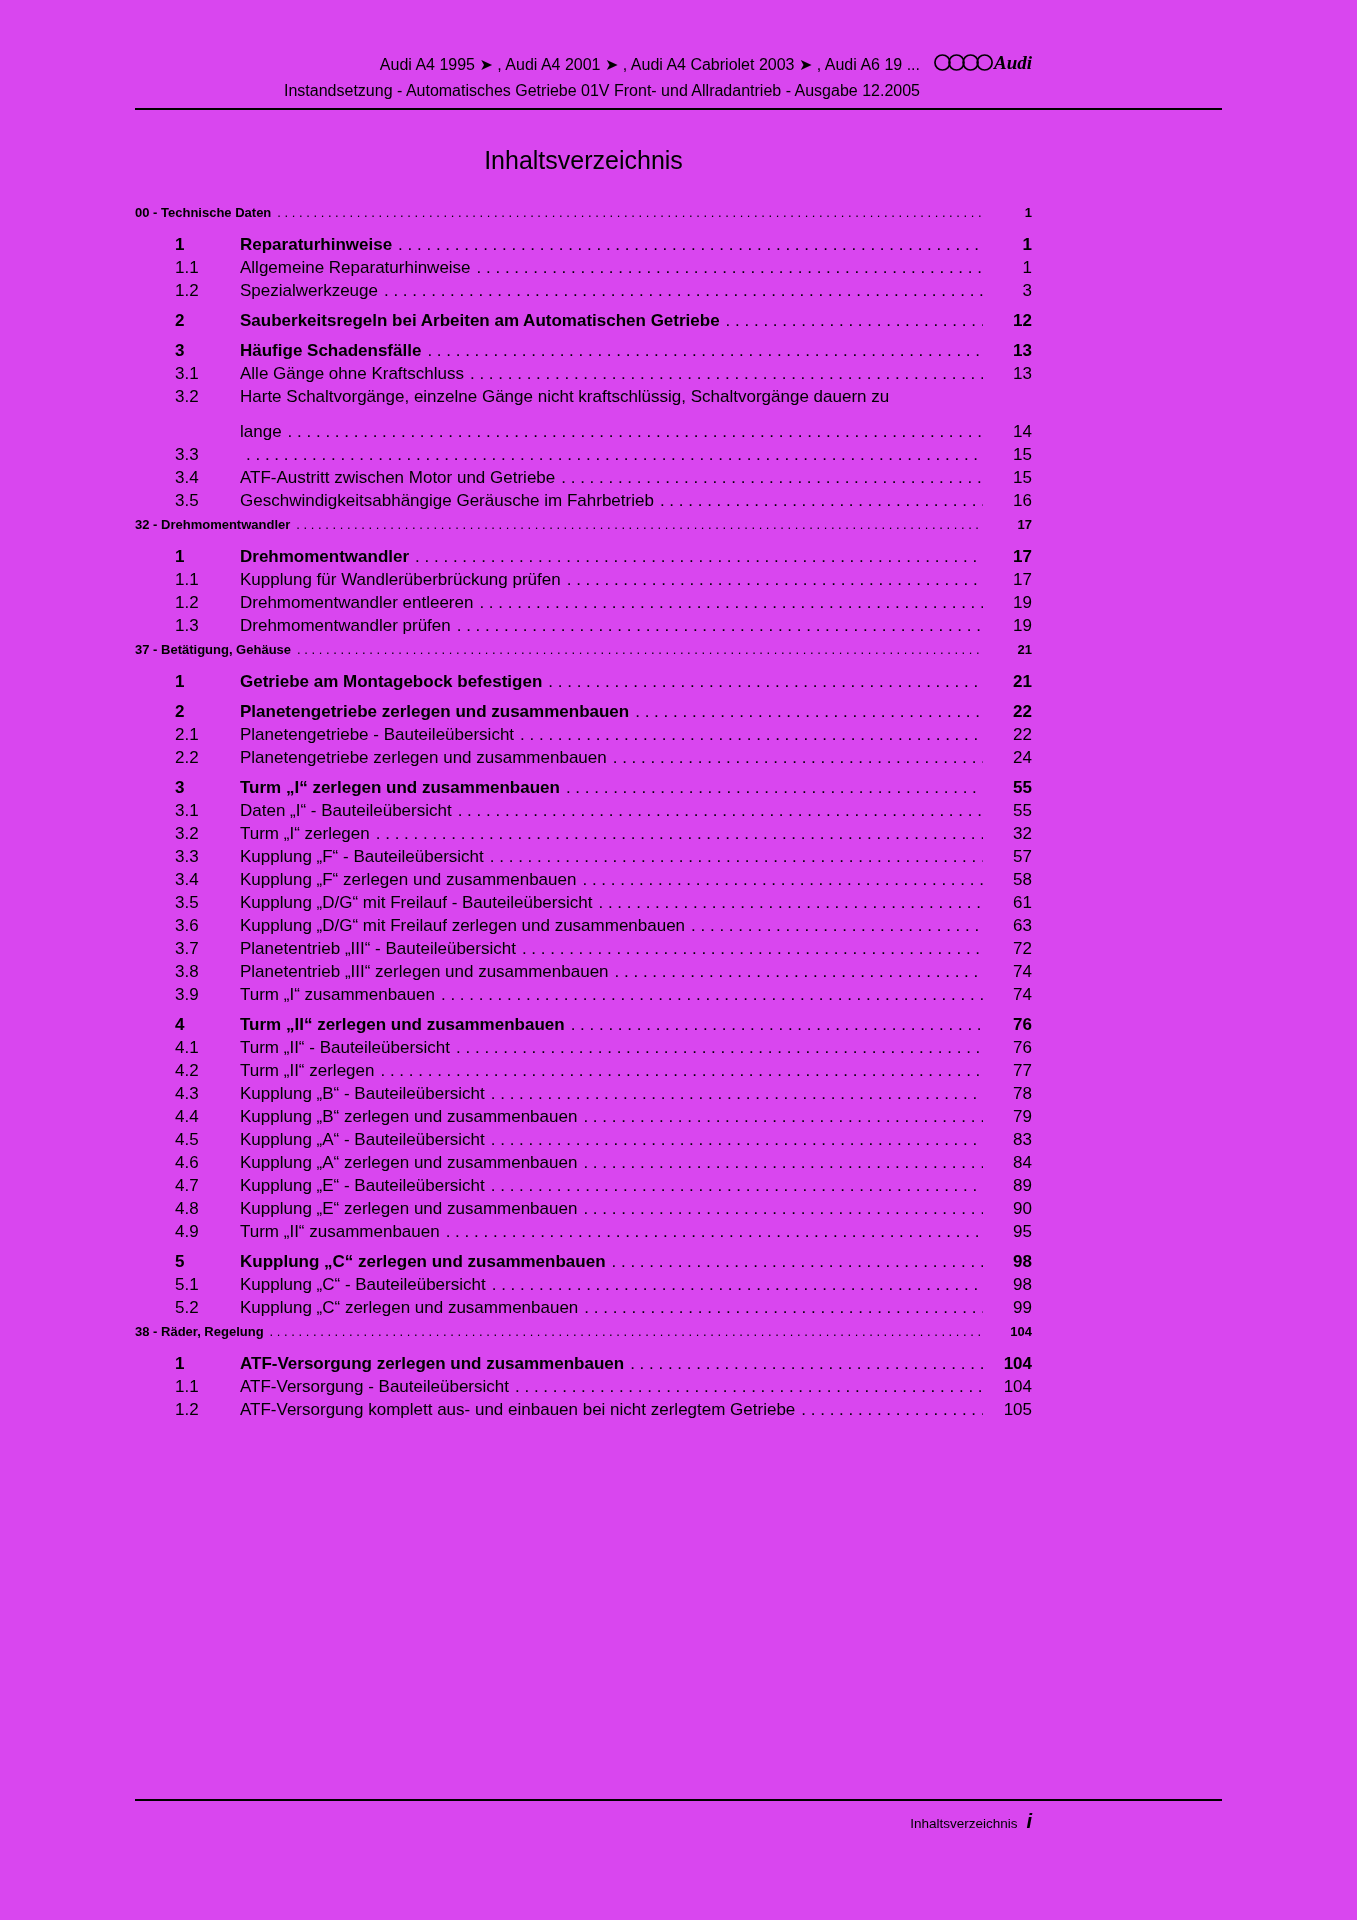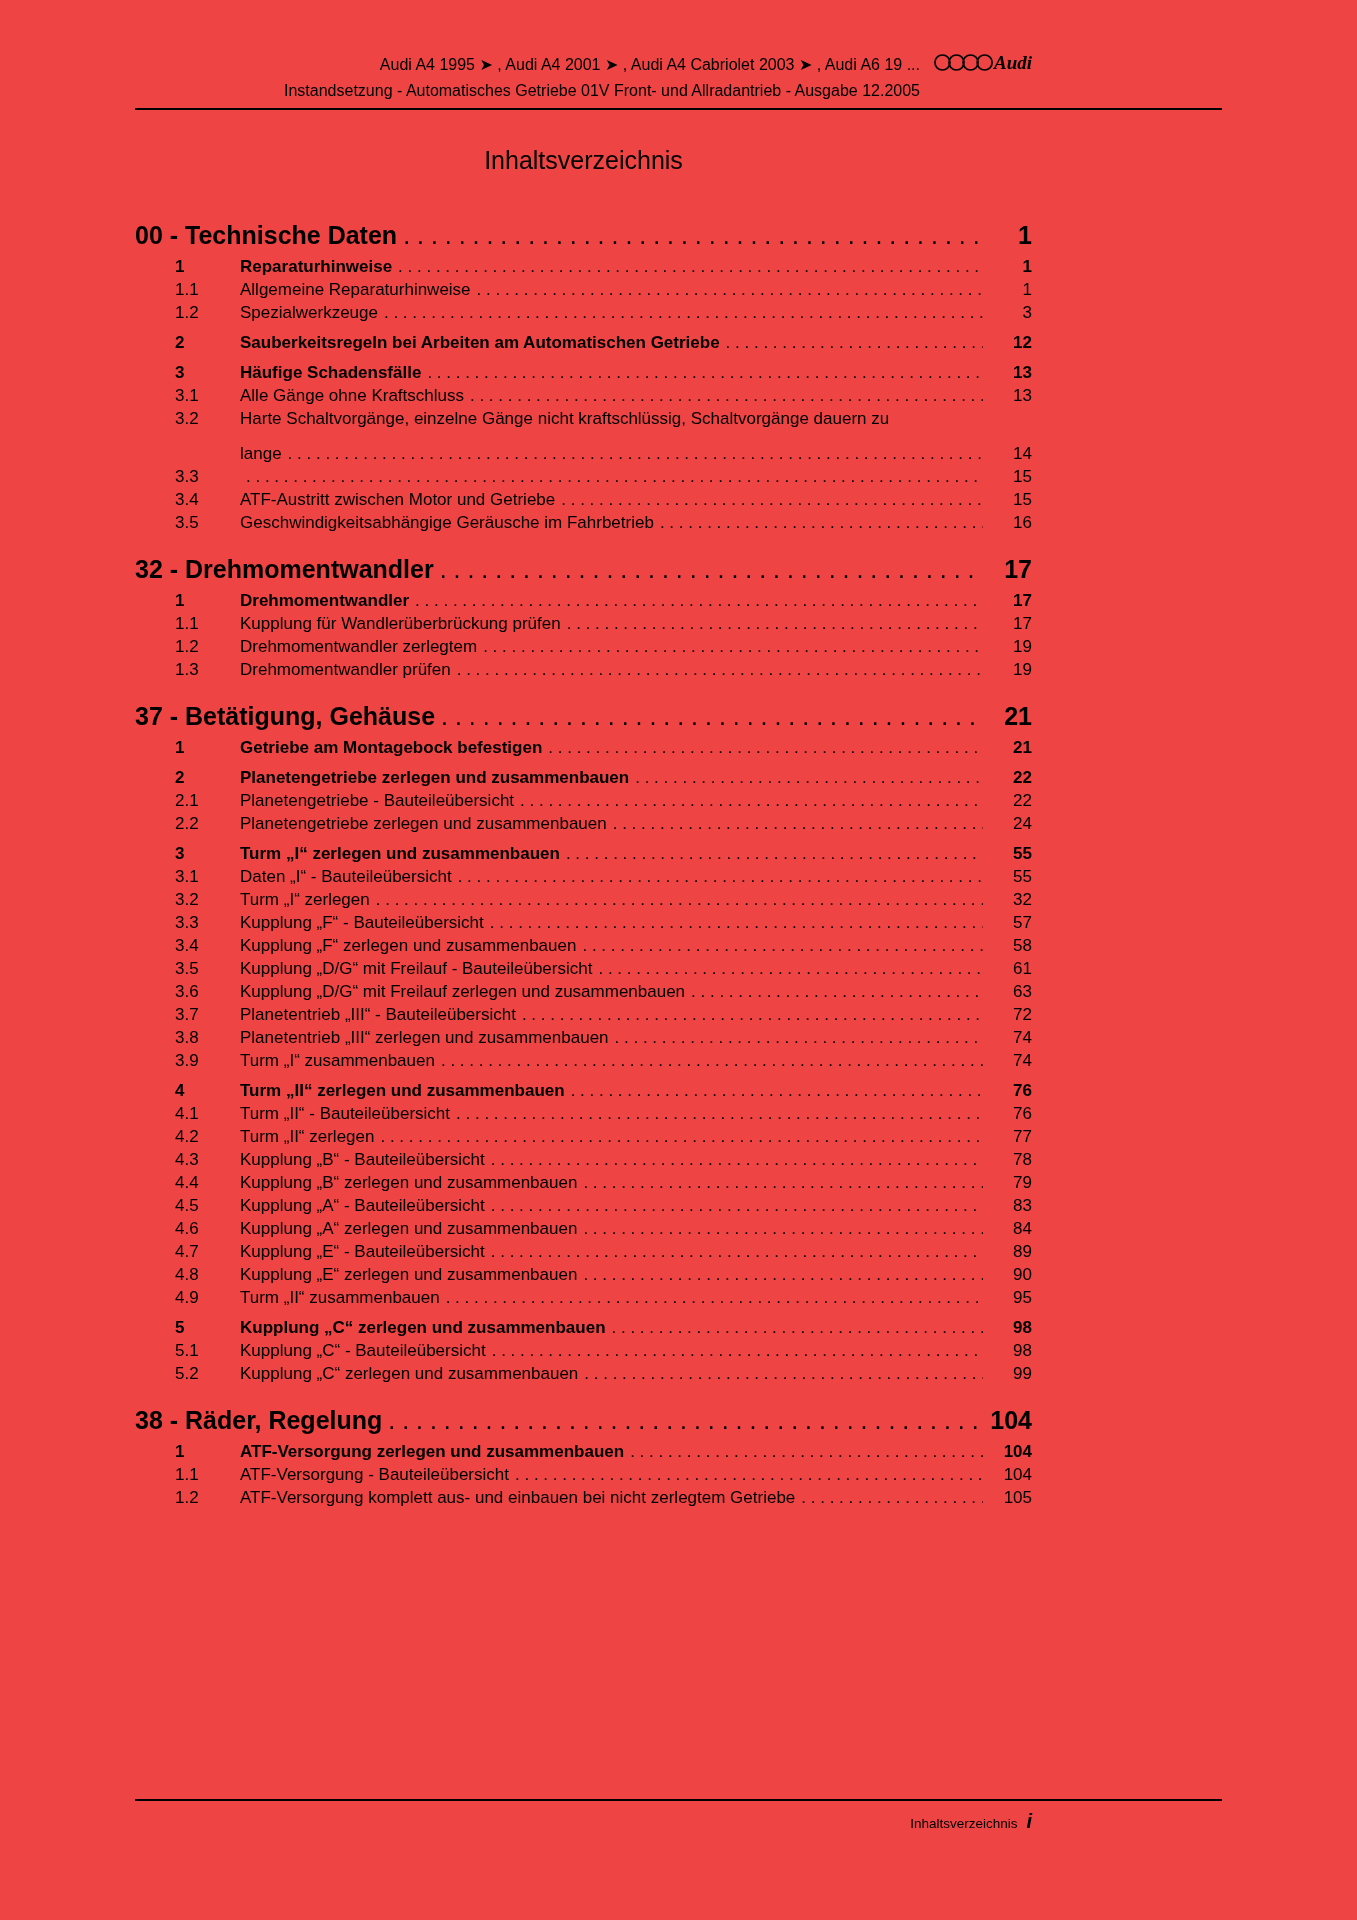--- a/index.html
+++ b/index.html
@@ -1,21 +1,21 @@
 <!DOCTYPE html>
 <html><head>
 <meta charset="utf-8">
 <style>
   html, body { margin: 0; padding: 0; }
   body { background: #ffffff; }
   .page {
     position: relative;
     width: 1357px;
     height: 1920px;
-    background: #ef4444;
+    background: #d946ef;
     color: #000000;
     font-family: "Liberation Sans", sans-serif;
     margin: 0 auto;
     overflow: hidden;
   }
 
   
   .header {
     position: absolute;
     top: 52px; left: 135px; width: 897px;
@@ -68,24 +68,23 @@
     top: 200px; left: 135px; width: 897px;
   }
   .toc-row {
     display: flex;
     align-items: flex-end;
     font-size: 17px;
     line-height: 23px;
   }
   .toc-row .num { align-self: flex-start; flex: 0 0 65px; }
   .toc-row.chapter {
-    font-size: 25px;
+    font-size: 13px;
     line-height: 26px;
     font-weight: bold;
-    margin-top: 22px;
   }
   .toc-row.entry { padding-left: 40px; }
   .toc-row.main { font-weight: bold; margin-top: 7px; }
   .toc-row.cont { margin-top: 12px; }
   .label { flex: 0 1 auto; }
   .leader {
     flex: 1 1 24px;
     min-width: 0;
     overflow: hidden;
     white-space: nowrap;
@@ -214,21 +213,21 @@
         <span class="pnum">17</span>
       </div>
       <div class="toc-row entry sub">
         <span class="num">1.1</span>
         <span class="label">Kupplung für Wandlerüberbrückung prüfen</span>
         <span class="leader">. . . . . . . . . . . . . . . . . . . . . . . . . . . . . . . . . . . . . . . . . . . . . . . . . . . . . . . . . . . . . . . . . . . . . . . . . . . . . . . . . . . . . . . . . . . . . . . . . . . . . . . . . . . . . . . . . . . . . . . . . . . . . . . . . . . . . . . . . . . . . . . . . . . . . . . . . . . . . . . . . . . . . . . . . . . . . . . . . . . . </span>
         <span class="pnum">17</span>
       </div>
       <div class="toc-row entry sub">
         <span class="num">1.2</span>
-        <span class="label">Drehmomentwandler zerlegtem</span>
+        <span class="label">Drehmomentwandler entleeren</span>
         <span class="leader">. . . . . . . . . . . . . . . . . . . . . . . . . . . . . . . . . . . . . . . . . . . . . . . . . . . . . . . . . . . . . . . . . . . . . . . . . . . . . . . . . . . . . . . . . . . . . . . . . . . . . . . . . . . . . . . . . . . . . . . . . . . . . . . . . . . . . . . . . . . . . . . . . . . . . . . . . . . . . . . . . . . . . . . . . . . . . . . . . . . . </span>
         <span class="pnum">19</span>
       </div>
       <div class="toc-row entry sub">
         <span class="num">1.3</span>
         <span class="label">Drehmomentwandler prüfen</span>
         <span class="leader">. . . . . . . . . . . . . . . . . . . . . . . . . . . . . . . . . . . . . . . . . . . . . . . . . . . . . . . . . . . . . . . . . . . . . . . . . . . . . . . . . . . . . . . . . . . . . . . . . . . . . . . . . . . . . . . . . . . . . . . . . . . . . . . . . . . . . . . . . . . . . . . . . . . . . . . . . . . . . . . . . . . . . . . . . . . . . . . . . . . . </span>
         <span class="pnum">19</span>
       </div>
       <div class="toc-row chapter">

